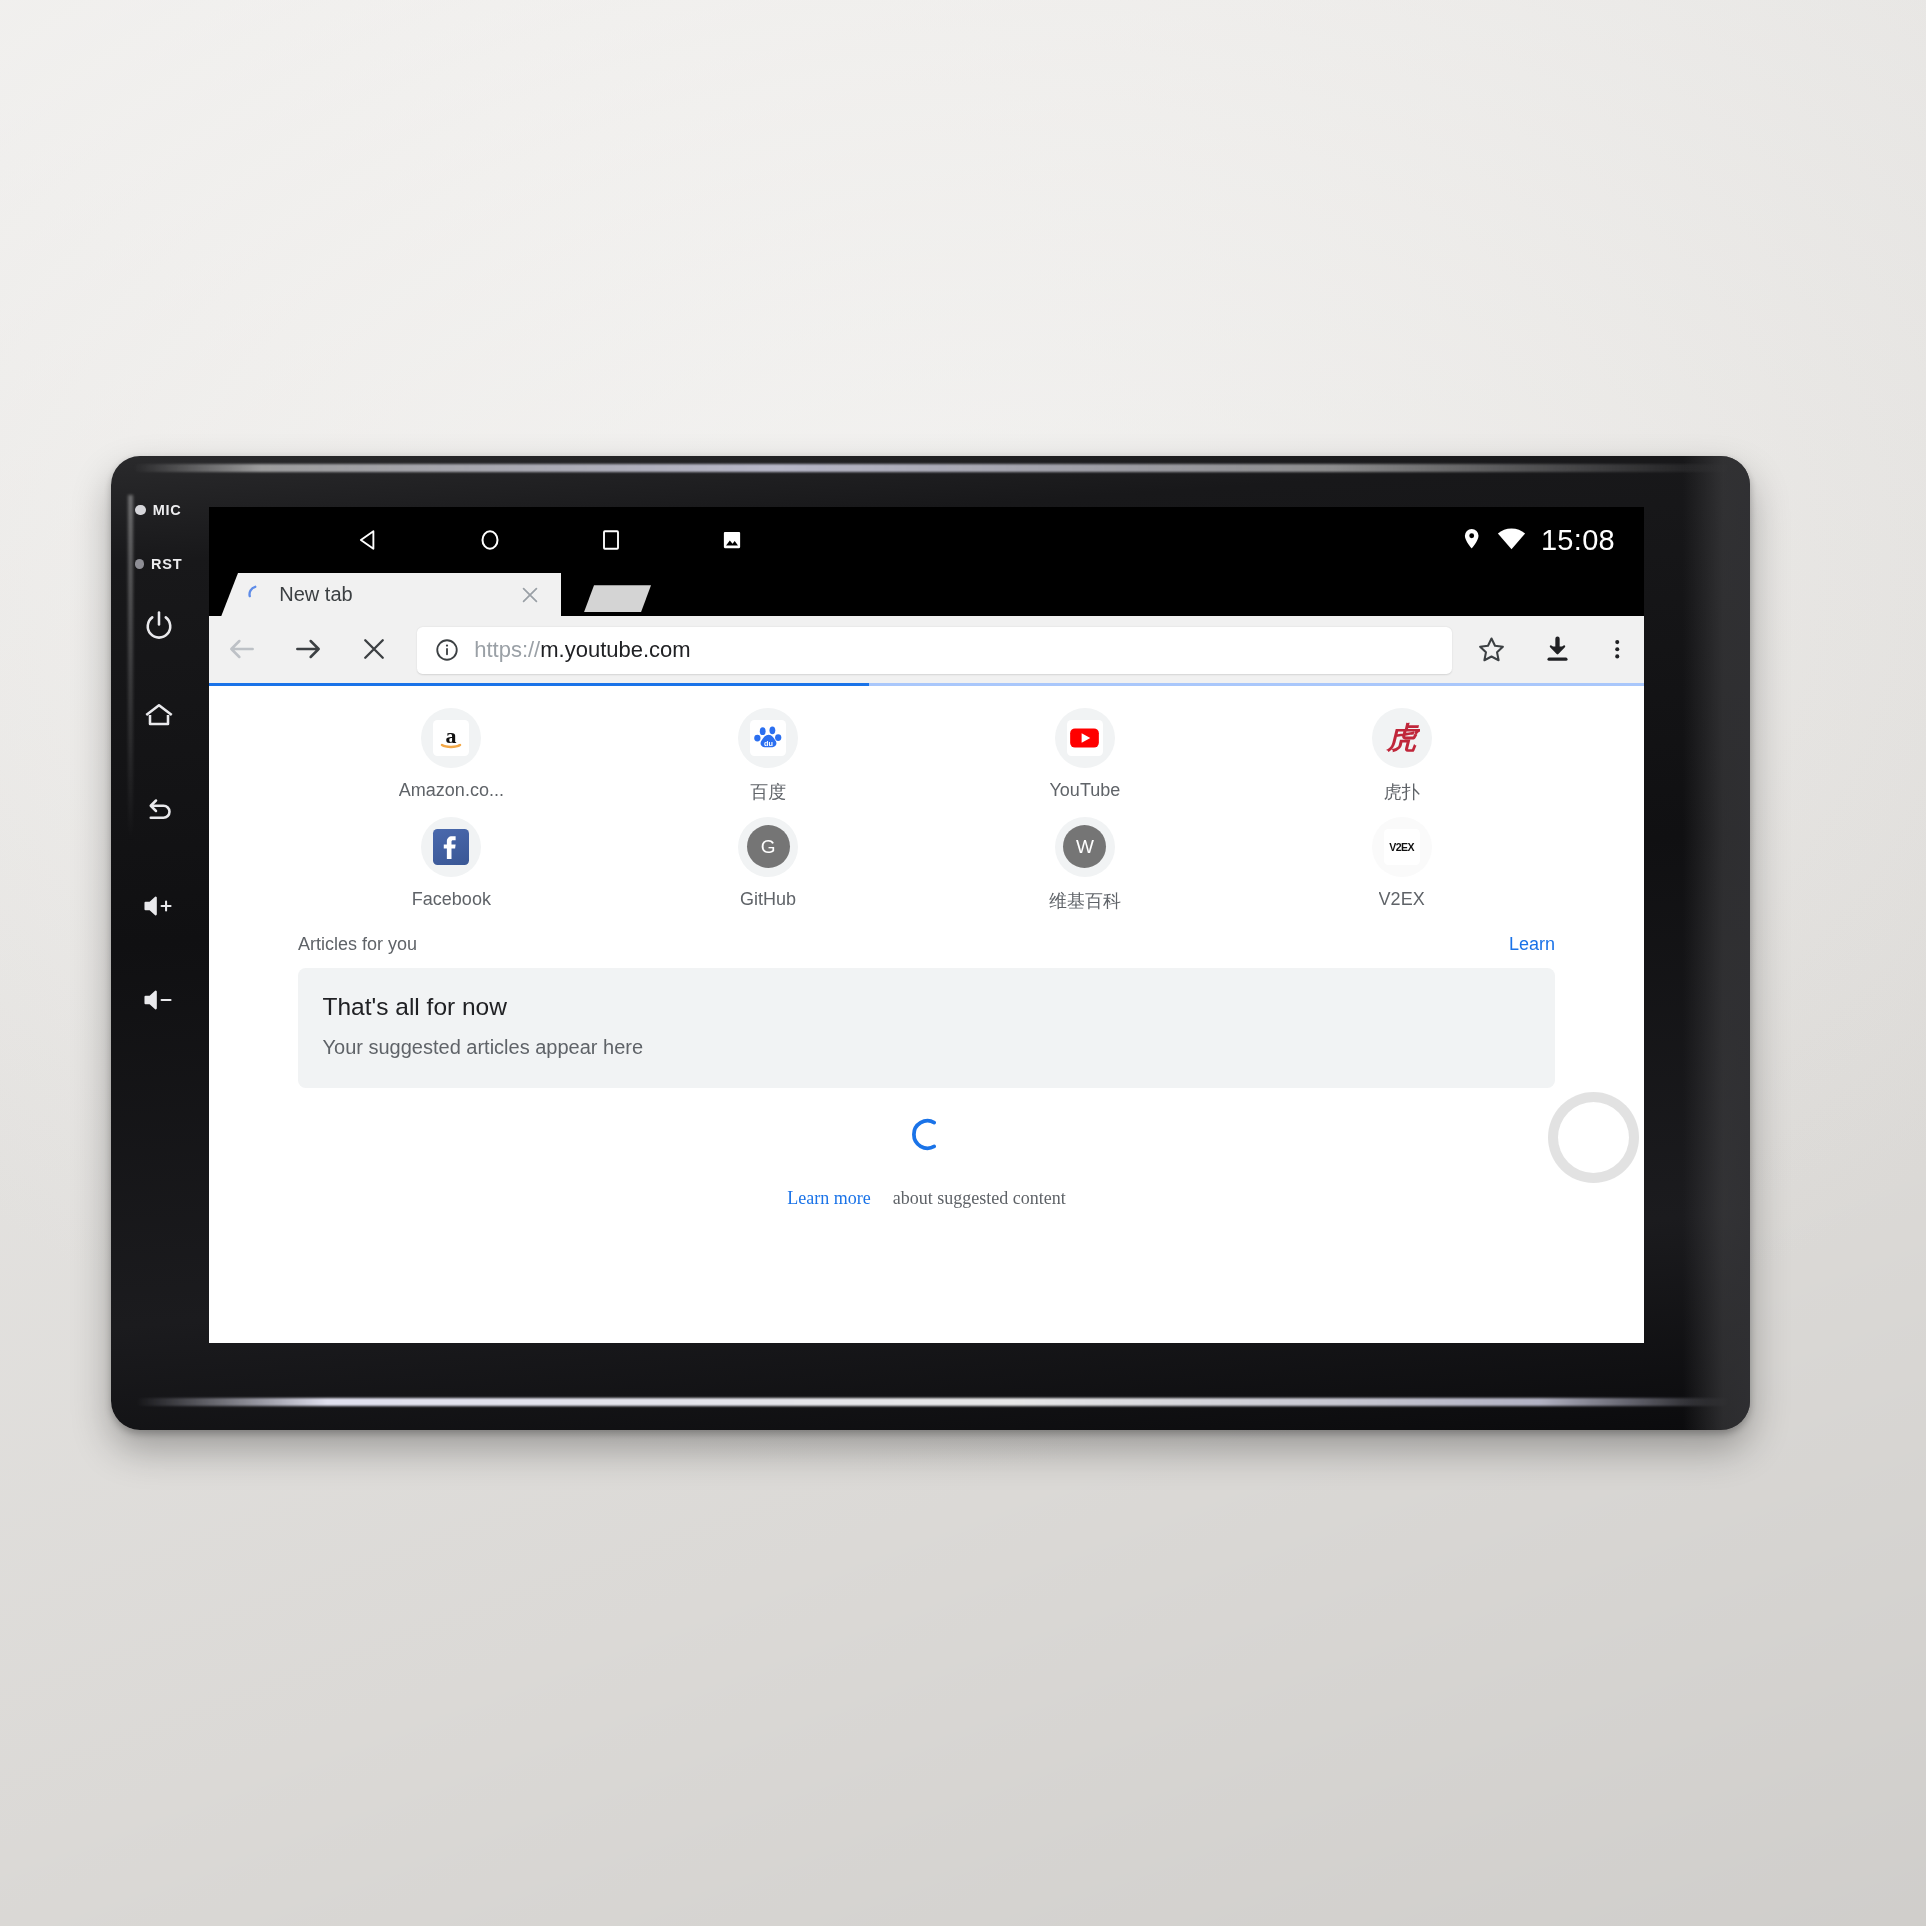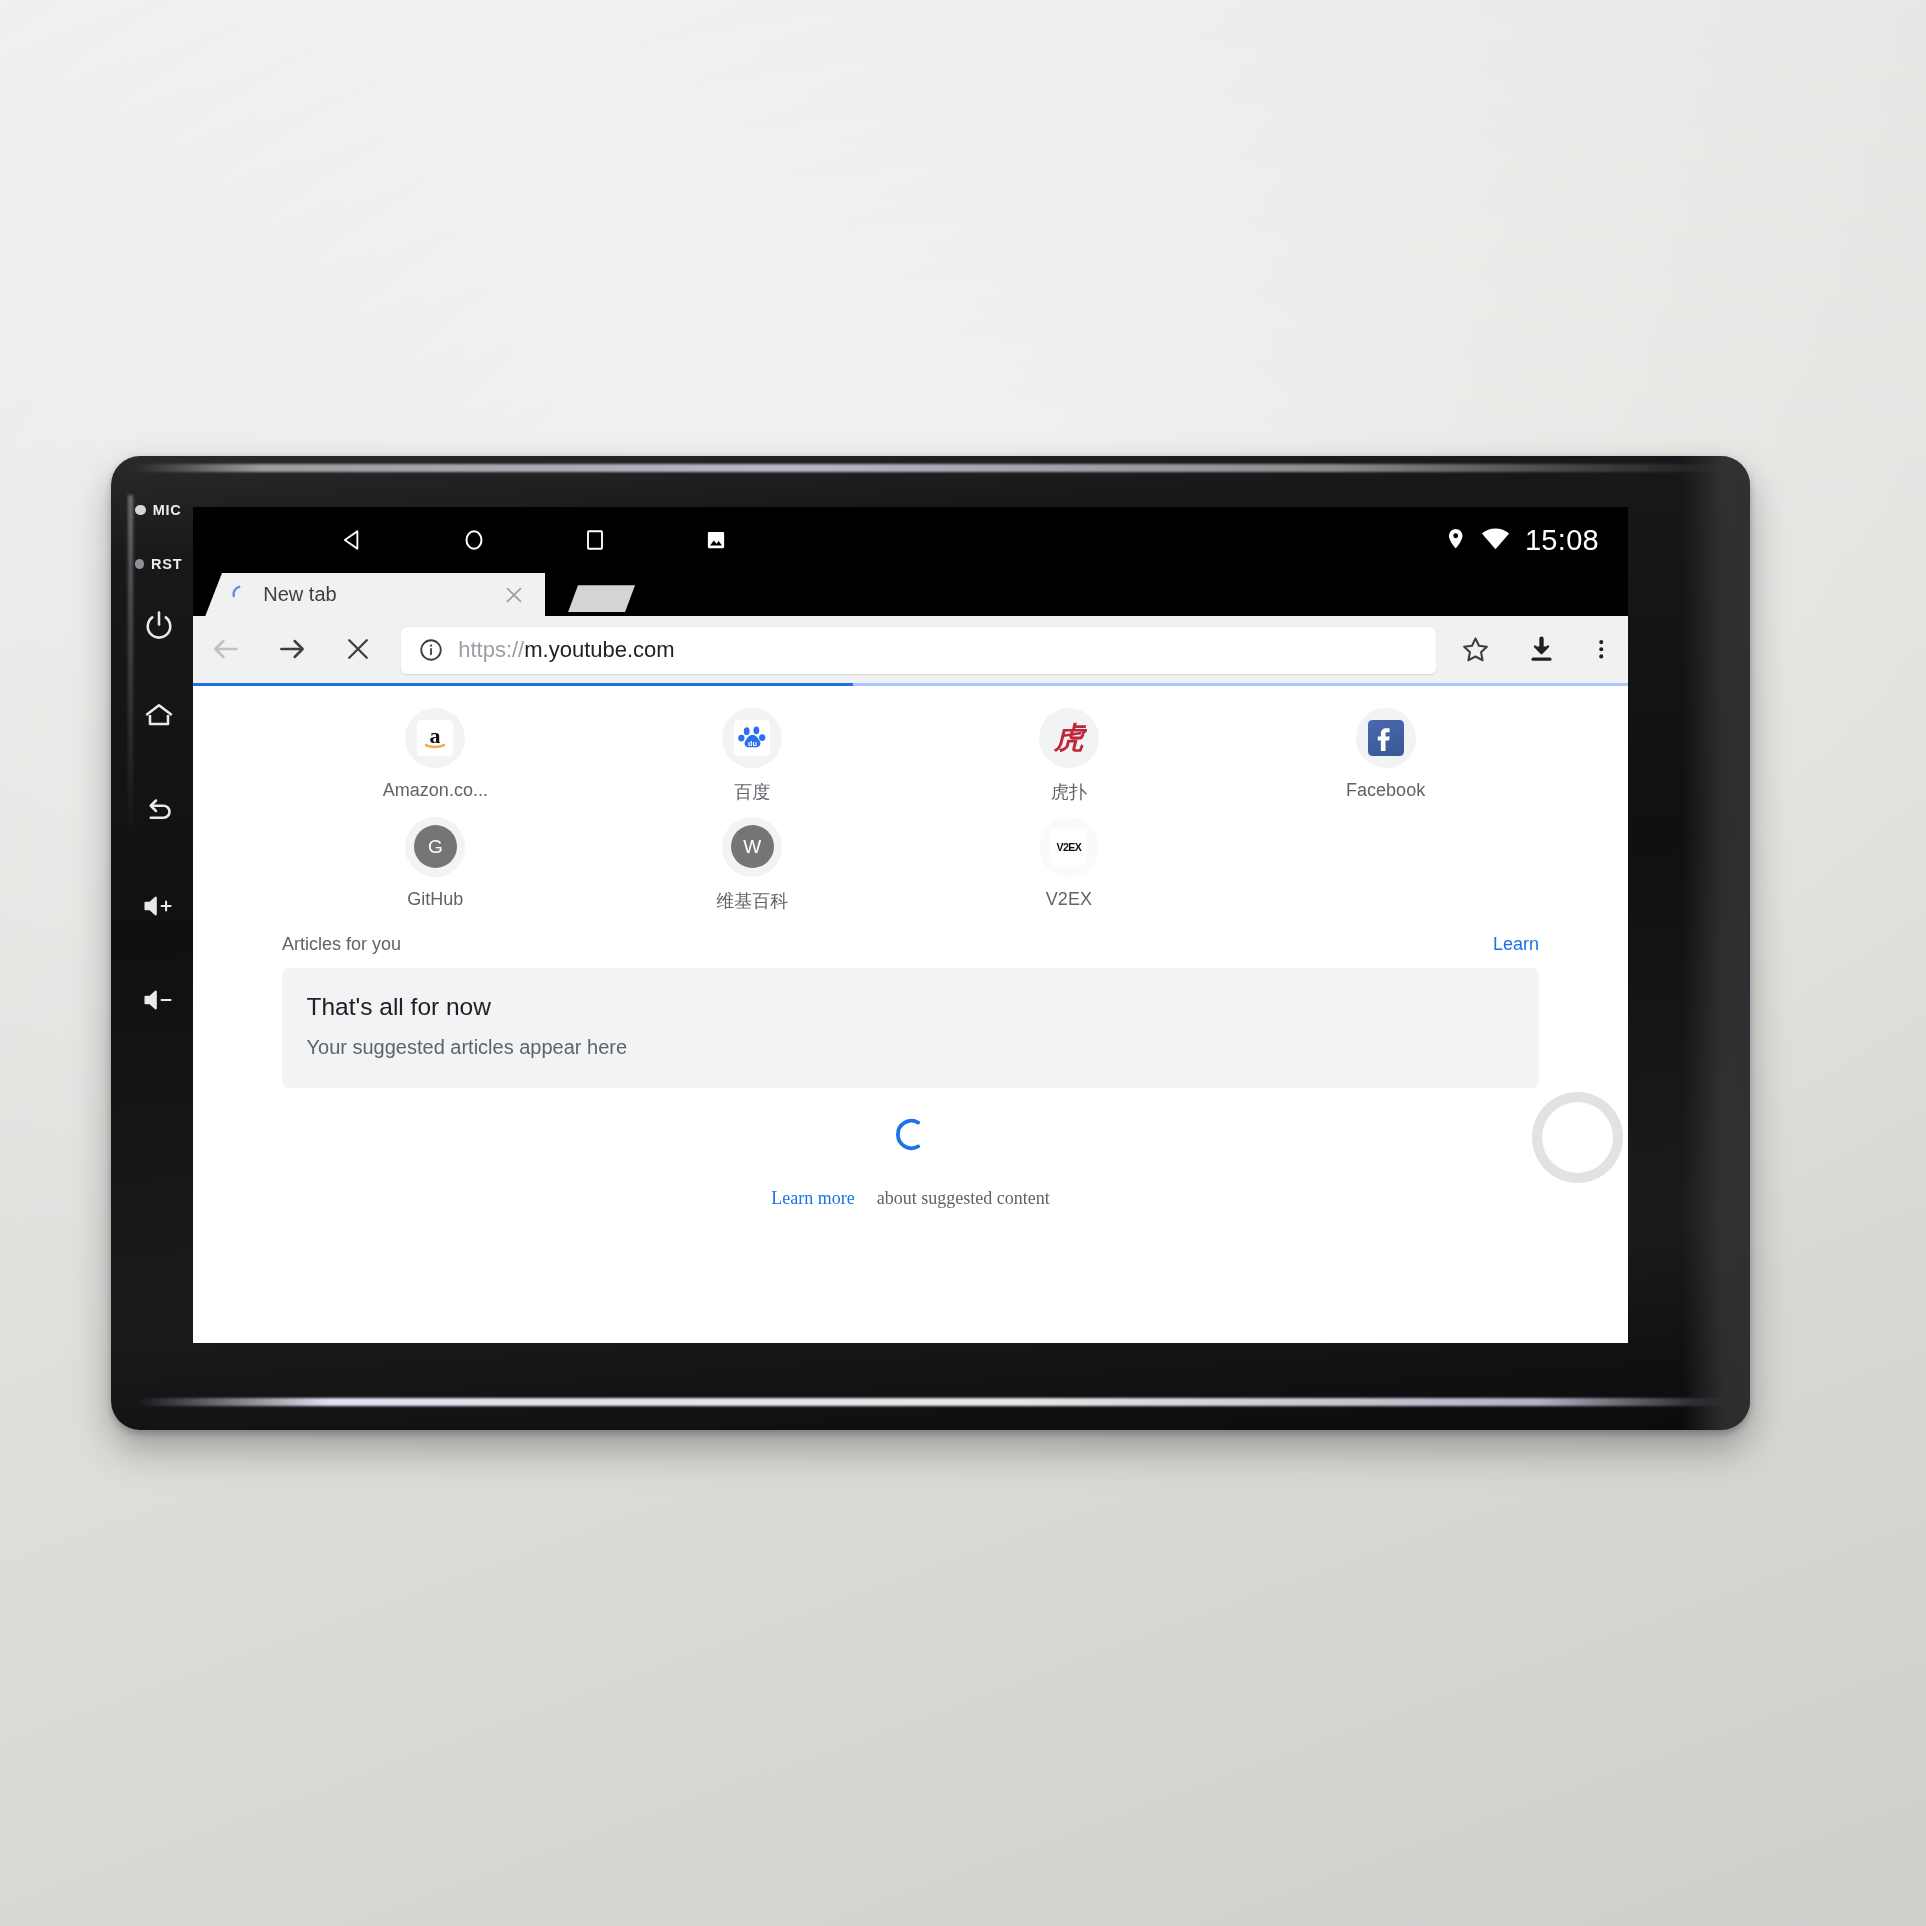--- a/index.html
+++ b/index.html
@@ -62,21 +62,21 @@
     display:flex;align-items:center;gap:6.7px;
     font-size:14.5px;letter-spacing:0.8px;font-weight:600;color:#ededef;
   }
   .hw-dot{width:10.6px;height:10.6px;border-radius:50%;background:#d6d6da;display:inline-block;}
   .hw-dot.rst{background:#8e8e95;width:9.5px;height:9.5px;}
   .hw-ico{width:36px;height:36px;}
   .hw-ico svg{width:100%;height:100%;display:block;}
   
   #screen{
     position:absolute;
-    left:82px;top:51px;width:1435px;height:836px;
+    left:98px;top:51px;width:1435px;height:836px;
     background:#ffffff;overflow:hidden;
   }
   
   #statusbar{
     position:absolute;left:0;top:0;width:100%;height:66px;background:#000;
     display:flex;align-items:center;
   }
   #navkeys{display:flex;align-items:center;gap:0;padding-left:99px;}
   .navkey{width:121px;display:flex;align-items:center;justify-content:center;}
   .navkey svg{display:block;}
@@ -413,20 +413,31 @@
                 <ellipse cx="9" cy="31" rx="6.5" ry="7"></ellipse>
                 <ellipse cx="52" cy="30" rx="6.5" ry="7"></ellipse>
                 <path d="M32 24c7 0 11 7 15 13 4 7-1 13-7 13H24c-6 0-11-6-7-13 4-6 8-13 15-13z"></path>
                 <text x="32" y="48" font-size="15" font-weight="700" fill="#fff" text-anchor="middle" font-family="'Liberation Sans',sans-serif">du</text>
               </svg>
             </span>
           </div>
           <div class="tile-label">百度</div>
         </div>
 
+        <div class="tile">
+          <div class="tile-ico">
+            <span class="glyph" style="background:#fff;">
+              <svg width="31" height="22" viewBox="0 0 64 46">
+                <rect x="2" y="3" width="60" height="40" rx="10" fill="#ff0000"></rect>
+                <path d="M26 13l18 10-18 10z" fill="#fff"></path>
+              </svg>
+            </span>
+          </div>
+          <div class="tile-label">YouTube</div>
+        </div>
 
         <div class="tile">
           <div class="tile-ico">
             <span class="glyph" style="background:transparent;font-size:30px;color:#c0263a;font-weight:700;font-style:italic;line-height:1;">虎</span>
           </div>
           <div class="tile-label">虎扑</div>
         </div>
 
         <div class="tile">
           <div class="tile-ico">

